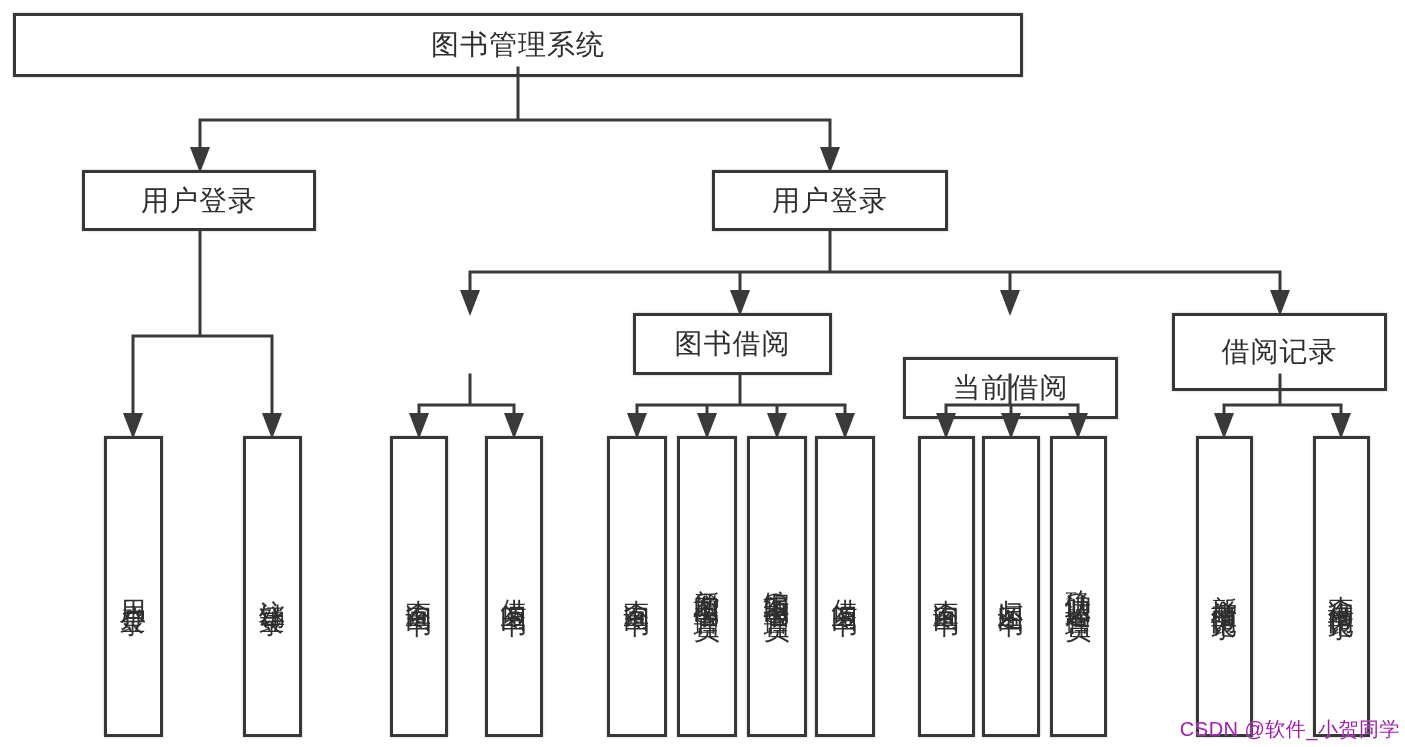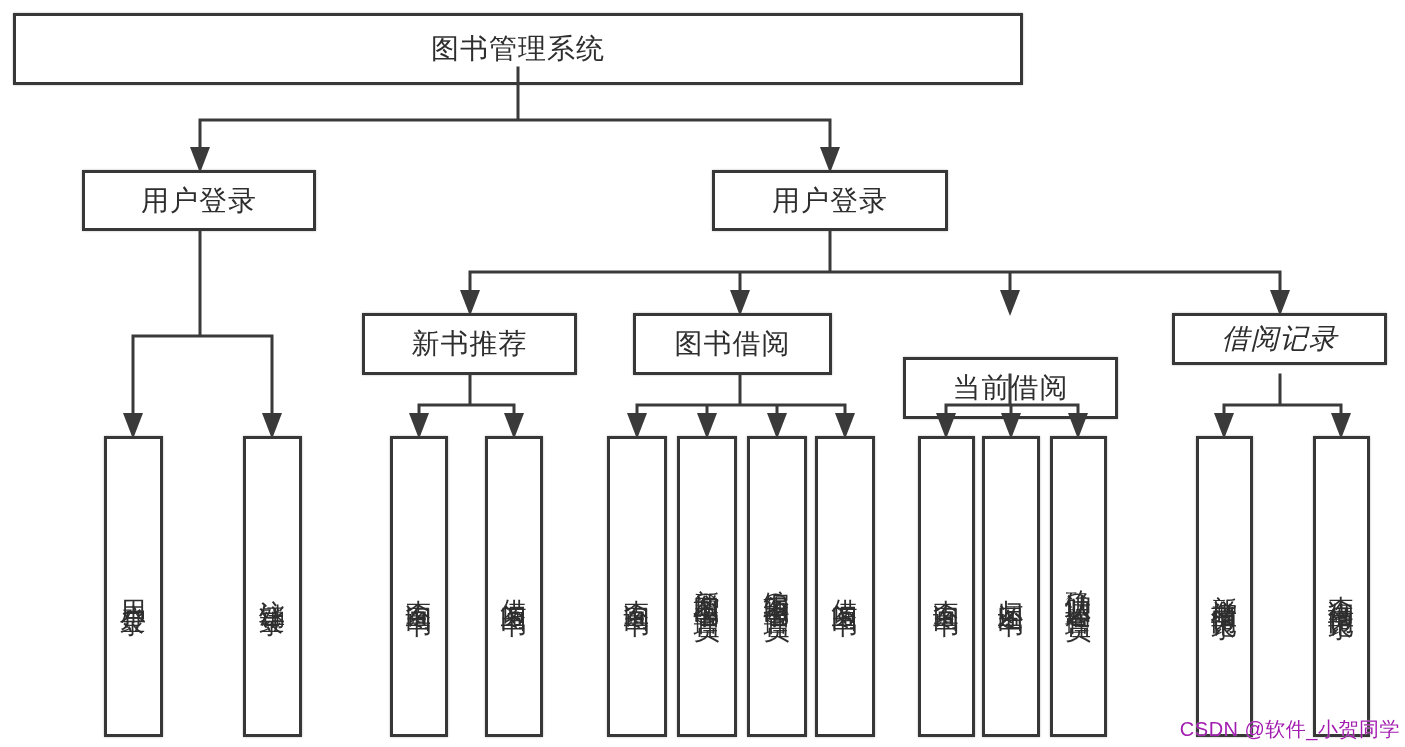--- a/index.html
+++ b/index.html
@@ -106,41 +106,38 @@
       <polygon points="767,413 787,413 777,439"></polygon>
       <polygon points="835,413 855,413 845,439"></polygon>
       <polygon points="936,413 956,413 946,439"></polygon>
       <polygon points="1001,413 1021,413 1011,439"></polygon>
       <polygon points="1068,413 1088,413 1078,439"></polygon>
       <polygon points="1214,413 1234,413 1224,439"></polygon>
       <polygon points="1331,413 1351,413 1341,439"></polygon>
     </g>
   </svg>
 
-  <div class="node" style="left:13px; top:13px; width:1010px; height:72px;">
+  <div class="node" style="left:13px; top:13px; width:1010px; height:64px;">
     <span class="label">图书管理系统</span>
   </div>
 
   <div class="node" style="left:82px; top:170px; width:234px; height:61px;">
     <span class="label">用户登录</span>
   </div>
   <div class="node" style="left:712px; top:170px; width:236px; height:61px;">
     <span class="label">用户登录</span>
   </div>
 
-  <div class="node" style="left:362px; top:313px; width:215px; height:62px;">
-    <span class="label">新书推荐</span>
-  </div>
   <div class="node" style="left:633px; top:313px; width:199px; height:62px;">
     <span class="label">图书借阅</span>
   </div>
   <div class="node" style="left:903px; top:313px; width:215px; height:62px;margin-top:44px;">
     <span class="label">当前借阅</span>
   </div>
-  <div class="node" style="left:1172px; top:313px; width:215px; height:52px;font-style:italic;">
+  <div class="node" style="left:1172px; top:313px; width:215px; height:78px;">
     <span class="label">借阅记录</span>
   </div>
 
   <div class="leaf" style="left:104px; top:436px; width:59px; height:301px;">
     <span class="vlabel">用户登录</span>
   </div>
   <div class="leaf" style="left:243px; top:436px; width:59px; height:301px;">
     <span class="vlabel">注销登录</span>
   </div>
 

